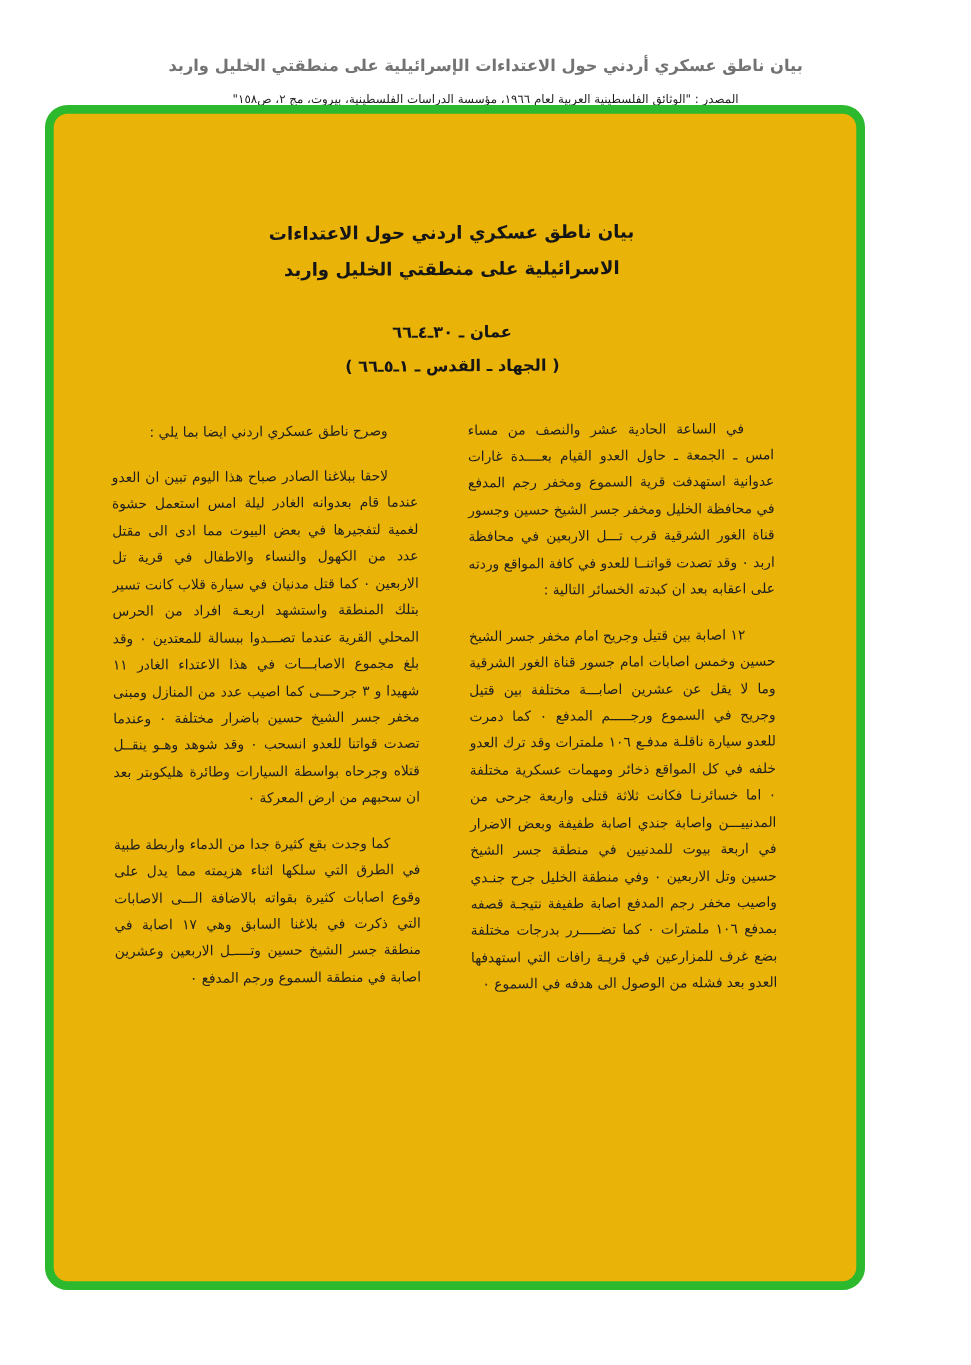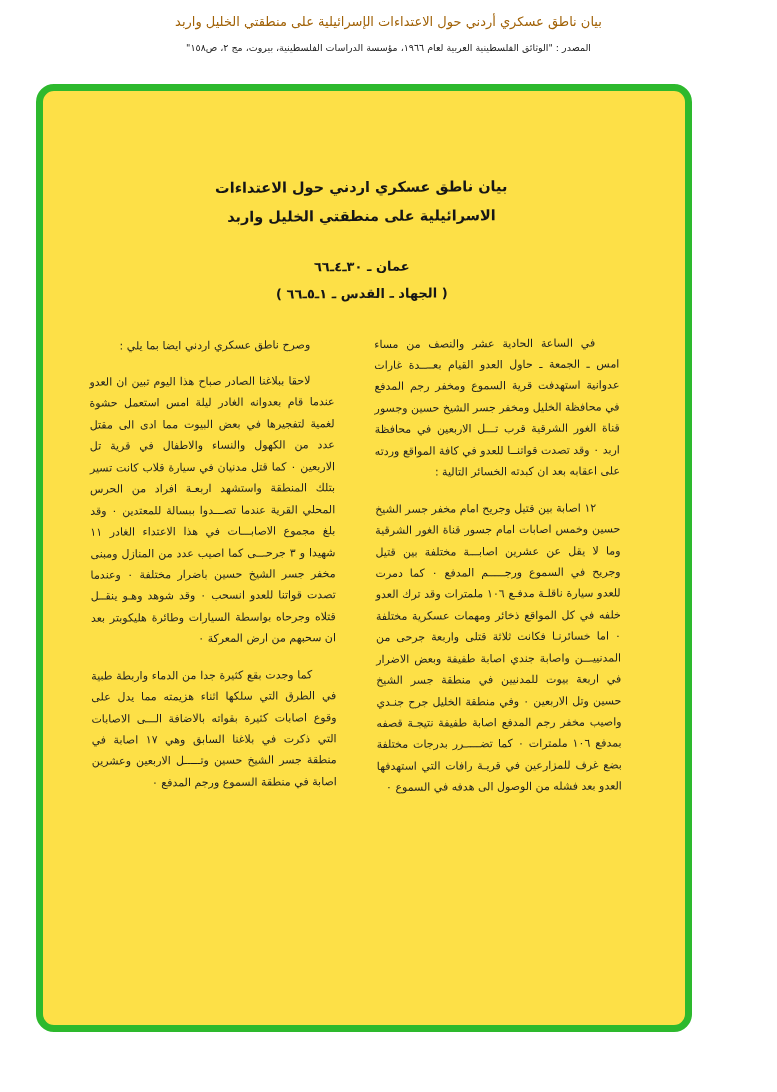--- a/index.html
+++ b/index.html
@@ -21,40 +21,41 @@
   
   .top-header {
     position: absolute;
     top: 14px;
     left: 0;
     width: 100%;
     text-align: center;
     direction: rtl;
   }
   .header-title {
-    font-weight: normal;
+    font-weight: bold;
     font-size: 13px;
-    color: #a16207;
+    color: #737373;
     letter-spacing: 0.2px;
+    margin-top: 32px;
   }
   .source-line {
     margin-top: 13px;
     font-size: 9.5px;
     color: #1c1c1c;
   }
   
   .green-frame {
     position: absolute;
     left: 36px;
     top: 84px;
     width: 656px;
     height: 948px;
     border: 7px solid #2db92d;
     border-radius: 18px;
-    background: #fde047;
+    background: #eab308;
   }
   .scan-page {
     position: relative;
     width: 100%;
     height: 100%;
     direction: rtl;
     transform: rotate(-0.35deg);
     color: #1b1b1b;
   }
   

